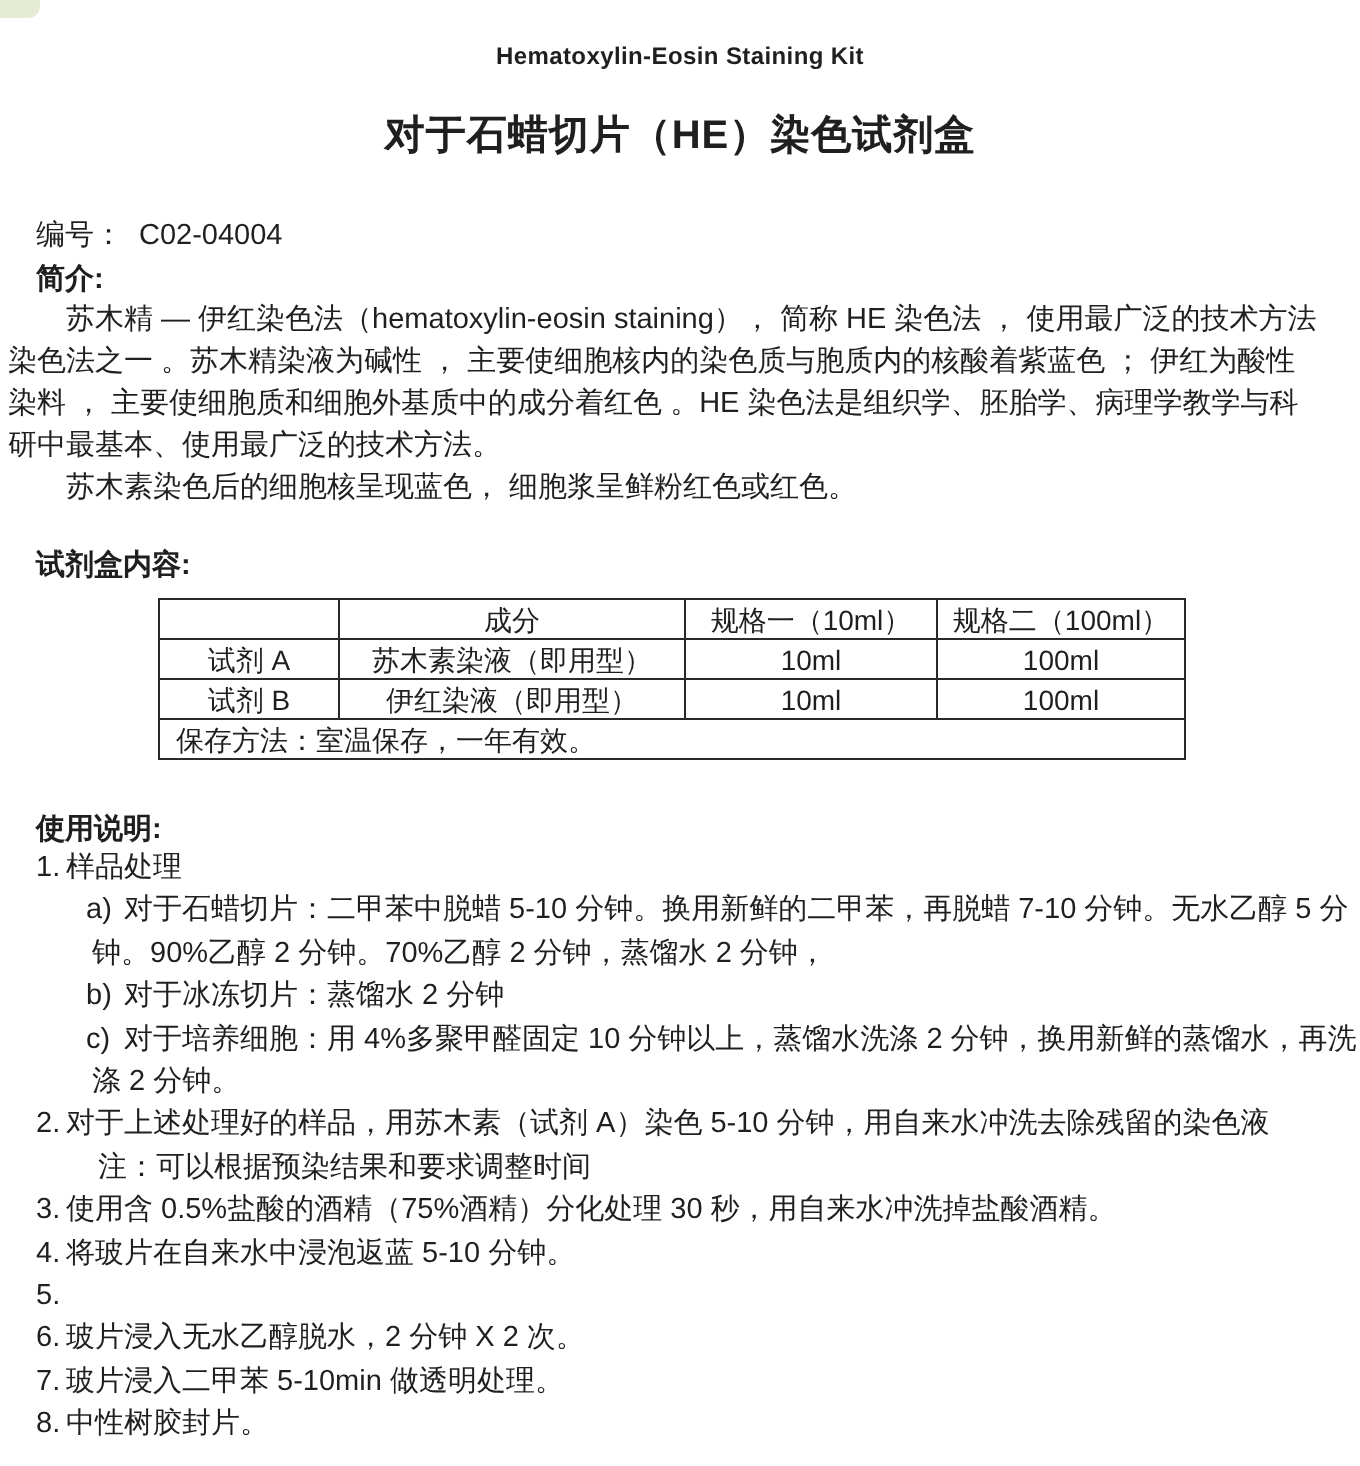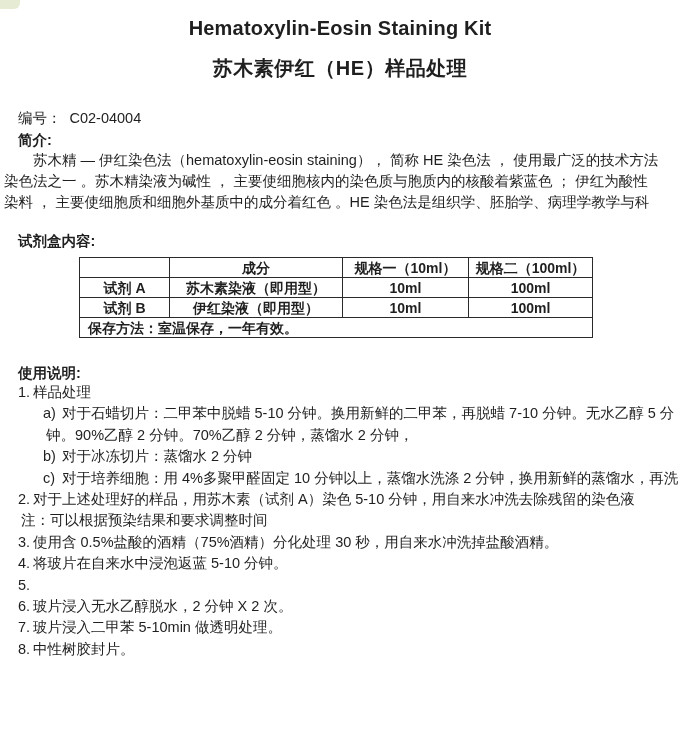--- a/index.html
+++ b/index.html
@@ -8,21 +8,21 @@
     width:680px; height:733px; overflow:hidden; position:relative;
     font-family:"Liberation Sans","DejaVu Sans",sans-serif;
     color:#1f1f1f; font-size:14.5px;
   }
   .scan-artifact {
     position:absolute; left:0; top:0; width:20px; height:9px;
     background:#e3e9cf; border-radius:0 0 6px 0; opacity:.9;
   }
   .title-en {
     margin-top:20px; text-align:center;
-    font-size:20px; font-weight:bold; line-height:17px; letter-spacing:.2px;
+    font-size:12px; font-weight:bold; line-height:17px; letter-spacing:.2px;
   }
   .title-zh {
     margin-top:20px; text-align:center;
     font-size:20px; font-weight:bold; line-height:23px; letter-spacing:.5px;
   }
   .catalog-line { margin:29px 0 0 18px; font-weight:normal; line-height:18px; }
   .catalog-line .value { margin-left:8px; }
   .section-heading { margin-left:18px; font-weight:bold; line-height:18px; }
   .intro-heading { margin-top:4px; }
   .intro-block { margin:1px 4px 0 4px; }
@@ -30,52 +30,54 @@
   .body-line.indent { padding-left:29px; }
   .kit-heading { margin-top:19px; }
   table.kit-table {
     margin:7px 0 0 79px; width:513px;
     border-collapse:collapse; table-layout:fixed;
     font-size:14px; color:#1f1f1f;
   }
   table.kit-table td {
     border:1.5px solid #2a2a2a; height:20px;
     text-align:center; vertical-align:middle;
-    padding:0 3px; line-height:18px; white-space:nowrap; overflow:hidden;font-weight:bold;
+    padding:0 3px; line-height:18px; white-space:nowrap; overflow:hidden;
   }
   table.kit-table td.storage { text-align:left; padding-left:8px; }
   .usage-heading { margin-top:26px; }
   .usage-block { margin-top:0; }
   .usage-line { display:flex; line-height:21.4px; white-space:nowrap; }
   .usage-line .marker { flex:0 0 auto; }
   .usage-line.lv0 { padding-left:18px; }
   .usage-line.lv0 .marker { width:15px; }
   .usage-line.lv1 { padding-left:43px; }
   .usage-line.lv1 .marker { width:19px; }
   .usage-line.lv2 { padding-left:46px; }
-  .usage-line.lv3 { padding-left:21px; }
+  .usage-line.lv3 { padding-left:49px; }
 </style>
 </head>
 <body>
 
 <div class="scan-artifact"></div>
 
 <div class="title-en">Hematoxylin-Eosin Staining Kit</div>
-<div class="title-zh">苏木素伊红（HE）样品处理</div>
+<div class="title-zh">对于石蜡切片（HE）染色试剂盒</div>
 
 <div class="catalog-line">
   <span class="label">编号：</span><span class="value">C02-04004</span>
 </div>
 
 <div class="section-heading intro-heading">简介:</div>
 
 <div class="intro-block">
     <div class="body-line indent">苏木精 — 伊红染色法（hematoxylin-eosin staining）， 简称 HE 染色法 ， 使用最广泛的技术方法</div>
     <div class="body-line">染色法之一 。苏木精染液为碱性 ， 主要使细胞核内的染色质与胞质内的核酸着紫蓝色 ； 伊红为酸性</div>
     <div class="body-line">染料 ， 主要使细胞质和细胞外基质中的成分着红色 。HE 染色法是组织学、胚胎学、病理学教学与科</div>
+    <div class="body-line">研中最基本、使用最广泛的技术方法。</div>
+    <div class="body-line indent">苏木素染色后的细胞核呈现蓝色， 细胞浆呈鲜粉红色或红色。</div>
   </div>
 
 <div class="section-heading kit-heading">试剂盒内容:</div>
 
 <table class="kit-table">
   <colgroup>
       <col style="width:90px">
       <col style="width:173px">
       <col style="width:126px">
       <col style="width:124px">
@@ -120,20 +122,23 @@
       <span>钟。90%乙醇 2 分钟。70%乙醇 2 分钟，蒸馏水 2 分钟，</span>
     </div>
     <div class="usage-line lv1">
       <span class="marker">b)</span>
       <span>对于冰冻切片：蒸馏水 2 分钟</span>
     </div>
     <div class="usage-line lv1">
       <span class="marker">c)</span>
       <span>对于培养细胞：用 4%多聚甲醛固定 10 分钟以上，蒸馏水洗涤 2 分钟，换用新鲜的蒸馏水，再洗</span>
     </div>
+    <div class="usage-line lv2">
+      <span>涤 2 分钟。</span>
+    </div>
     <div class="usage-line lv0">
       <span class="marker">2.</span>
       <span>对于上述处理好的样品，用苏木素（试剂 A）染色 5-10 分钟，用自来水冲洗去除残留的染色液</span>
     </div>
     <div class="usage-line lv3">
       <span>注：可以根据预染结果和要求调整时间</span>
     </div>
     <div class="usage-line lv0">
       <span class="marker">3.</span>
       <span>使用含 0.5%盐酸的酒精（75%酒精）分化处理 30 秒，用自来水冲洗掉盐酸酒精。</span>

